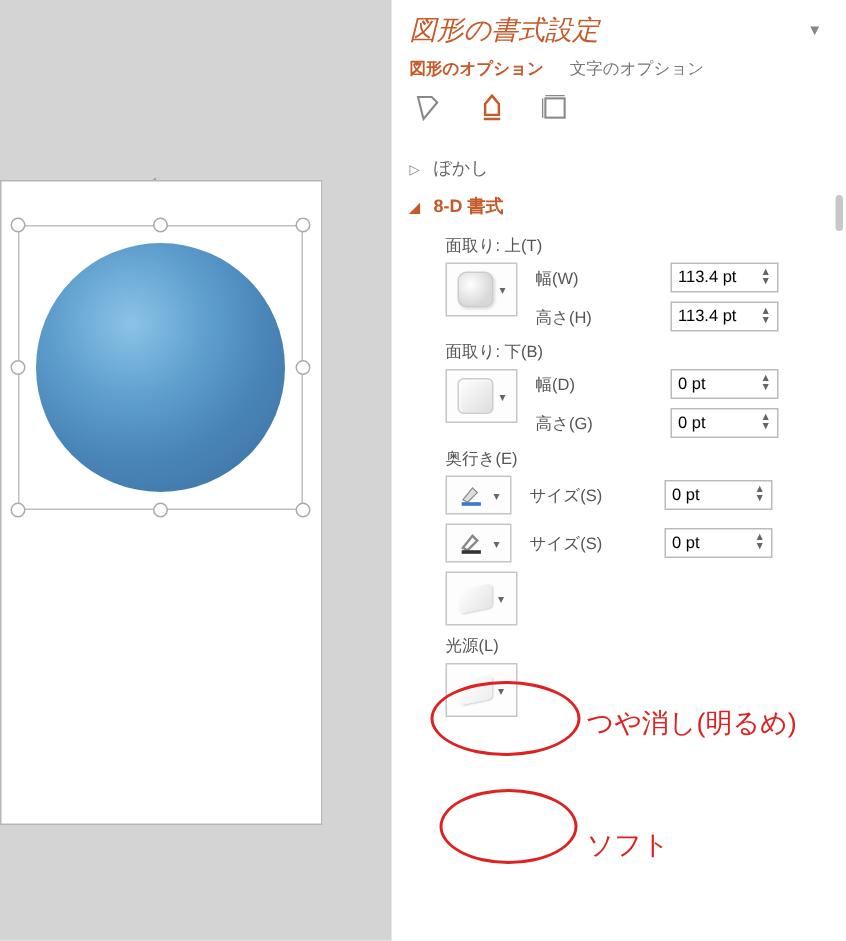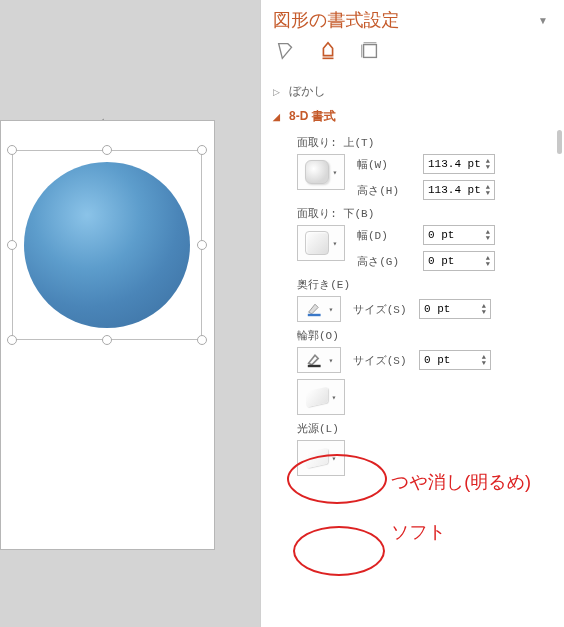--- a/index.html
+++ b/index.html
@@ -71,36 +71,37 @@
     position:relative;
   }
   .panel-title {
     color:#c55a2a;
     font-size:18px;
     font-weight:normal;
     margin-bottom:6px;
     display:flex;
     justify-content:space-between;
     align-items:center;
+    font-style:italic;
   }
   .panel-title .drop { color:#888; font-size:10px; margin-right:16px; }
   .subtabs { margin-bottom:8px; }
   .subtabs span { font-size:11px; color:#777; margin-right:14px; cursor:pointer; }
   .subtabs .active { font-weight:bold; color:#c55a2a; }
   .icon-row { display:flex; gap:20px; margin:8px 0 14px 2px; align-items:center; }
   .icon-row svg { width:22px; height:22px; }
   .section-header {
     display:flex; align-items:center; gap:6px;
     font-size:12px; color:#666;
     padding:4px 0;
     cursor:pointer;
   }
   .section-header.active { color:#c55a2a; font-weight:bold; }
   .tri { font-size:9px; color:#888; width:10px; }
-  .section-body { padding-left:24px; margin-bottom:6px;font-family:Liberation Mono, monospace; }
+  .section-body { padding-left:24px; margin-bottom:6px; }
   .field-label { width:100px; font-size:11px; color:#555; }
   .label-right { width:60px; font-size:11px; color:#555; margin-right:6px; }
   .spinner {
     width:72px; height:20px;
     border:1px solid #bbb;
     display:flex; align-items:center;
     padding:0 4px;
     font-size:11px;
     justify-content:space-between;
     background:#fff;
@@ -149,21 +150,21 @@
     border:1px solid #c0c0c0;
     background:#fdfdfd;
     padding:3px 8px;
     font-size:11px;
     display:inline-block;
     cursor:pointer;
     margin-top:8px;
   }
   .badge-block { display:flex; align-items:flex-start; gap:12px; }
   .right-col { display:flex; flex-direction:column; gap:6px; }
-  .two-col { display:flex; gap:0; align-items:center; }
+  .two-col { display:flex; gap:24px; align-items:center; }
   .scrollbar {
     position:absolute;
     right:2px; top:130px;
     width:5px; height:24px;
     background:#c8c8c8;
     border-radius:3px;
   }
 </style>
 </head>
 <body>
@@ -180,20 +181,24 @@
   <div class="handle" style="left:197px; top:240px"></div>
   <div class="handle" style="left:7px; top:335px"></div>
   <div class="handle" style="left:102px; top:335px"></div>
   <div class="handle" style="left:197px; top:335px"></div>
 </div>
 
 <div class="panel">
   <div class="panel-title">
     <span>図形の書式設定</span>
     <span class="drop">▼</span>
+  </div>
+  <div class="subtabs">
+    <span class="active">図形のオプション</span>
+    <span>文字のオプション</span>
   </div>
   <div class="icon-row">
     <span>
       <svg viewBox="0 0 24 24">
           <path d="M4 4 L14 4 L18 8 L8 20 L4 4 Z" fill="none" stroke="#888" stroke-width="1.5"></path>
         </svg>
     </span>
     <span>
       <svg viewBox="0 0 24 24">
           <path d="M12 3 L17 9 L17 17 L7 17 L7 9 Z" fill="none" stroke="#c55a2a" stroke-width="1.8"></path>
@@ -303,21 +308,20 @@
             <span class="arrows">
                 <span>▲</span>
                 <span>▼</span>
               </span>
           </div>
         </div>
       </div>
     </div>
 
     <div class="group">
-      <div class="field-label">輪郭(O)</div>
       <div class="badge-block" style="margin-top:4px;">
         <div class="dropdown-btn small">
           <svg class="small-icon" viewBox="0 0 24 20">
               <path d="M4 14 L12 4 L16 8 L8 16 Z" fill="none" stroke="#888" stroke-width="2"></path>
               <rect x="3" y="16" width="16" height="3" fill="#333"></rect>
             </svg>
           <span class="dropdown-caret">▾</span>
         </div>
         <div class="two-col" style="margin-top:3px;">
           <span class="label-right">サイズ(S)</span>
@@ -350,15 +354,15 @@
         </div>
       </div>
     </div>
 
 
   </div>
 
   <div class="anno" style="left:26px; top:454px; width:100px; height:50px;"></div>
   <div class="anno-label" style="left:130px; top:470px;">つや消し(明るめ)</div>
   <div class="anno" style="left:32px; top:526px; width:92px; height:50px;"></div>
-  <div class="anno-label" style="left:130px; top:520px;">ソフト</div>
+  <div class="anno-label" style="left:130px; top:551px;">ソフト</div>
 
 </div>
 
 </body></html>

